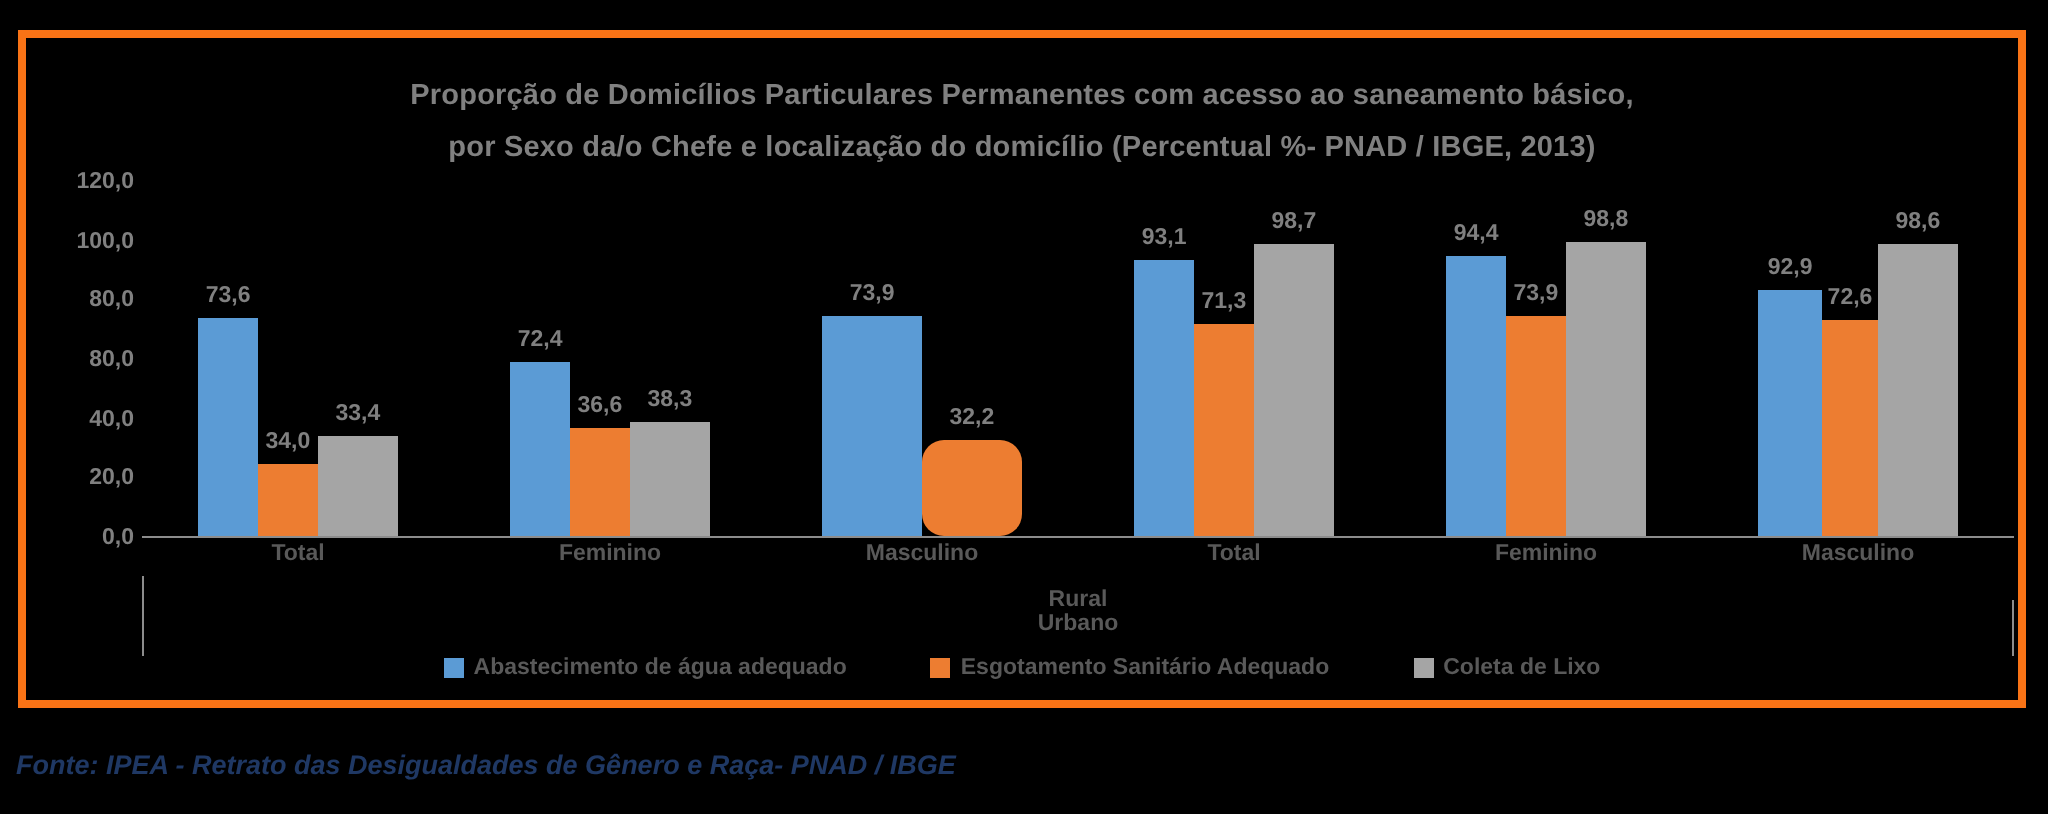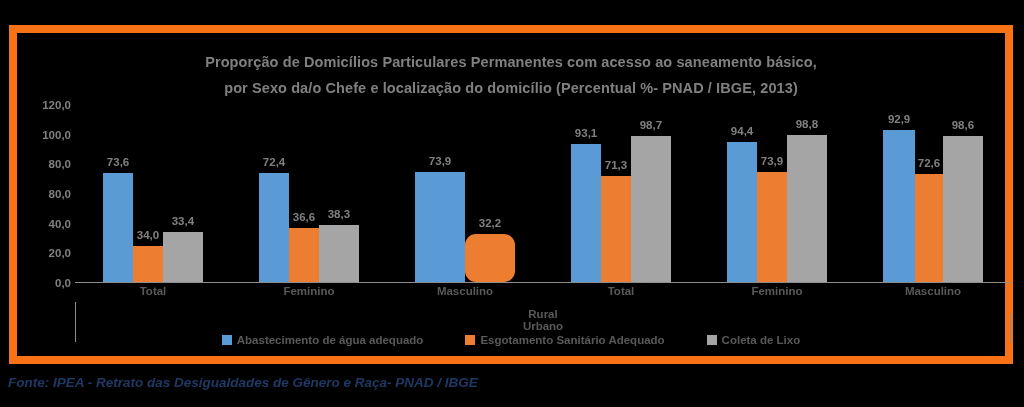--- a/index.html
+++ b/index.html
@@ -11,23 +11,23 @@
   }
   #page {
     position: relative;
     width: 1024px; height: 407px;
     background: #000000;
   }
 
   
   .chart-frame {
     position: absolute;
-    left: 9px; top: 25px;
+    left: 9px; top: 15px;
     width: 1004px; height: 339px;
-    border: 8px solid #f97316;
+    border: 4px solid #f97316;
     background: #000000;
   }
 
   
   .chart-title {
     position: absolute;
     left: 0; top: 16px;
     width: 100%;
     text-align: center;
     color: #808080;
@@ -225,21 +225,21 @@
               <div class="bar-slot">
                 <div class="bar s2" style="height: 49.5433px;">
                   <span class="val">33,4</span>
                 </div>
               </div>
             </div>
           </div>
           <div class="group">
             <div class="bars">
               <div class="bar-slot">
-                <div class="bar s0" style="height: 109px; margin-top: 20px;">
+                <div class="bar s0" style="height: 87px; margin-top: 20px;">
                   <span class="val">72,4</span>
                 </div>
               </div>
               <div class="bar-slot">
                 <div class="bar s1" style="height: 54.29px;">
                   <span class="val">36,6</span>
                 </div>
               </div>
               <div class="bar-slot">
                 <div class="bar s2" style="height: 56.8117px;">
@@ -296,21 +296,21 @@
               <div class="bar-slot">
                 <div class="bar s2" style="height: 146.553px;">
                   <span class="val">98,8</span>
                 </div>
               </div>
             </div>
           </div>
           <div class="group">
             <div class="bars">
               <div class="bar-slot">
-                <div class="bar s0" style="height: 152px; padding-left: 32px;">
+                <div class="bar s0" style="height: 123px; padding-left: 32px;">
                   <span class="val">92,9</span>
                 </div>
               </div>
               <div class="bar-slot">
                 <div class="bar s1" style="height: 107.69px;">
                   <span class="val">72,6</span>
                 </div>
               </div>
               <div class="bar-slot">
                 <div class="bar s2" style="height: 146.257px;">

